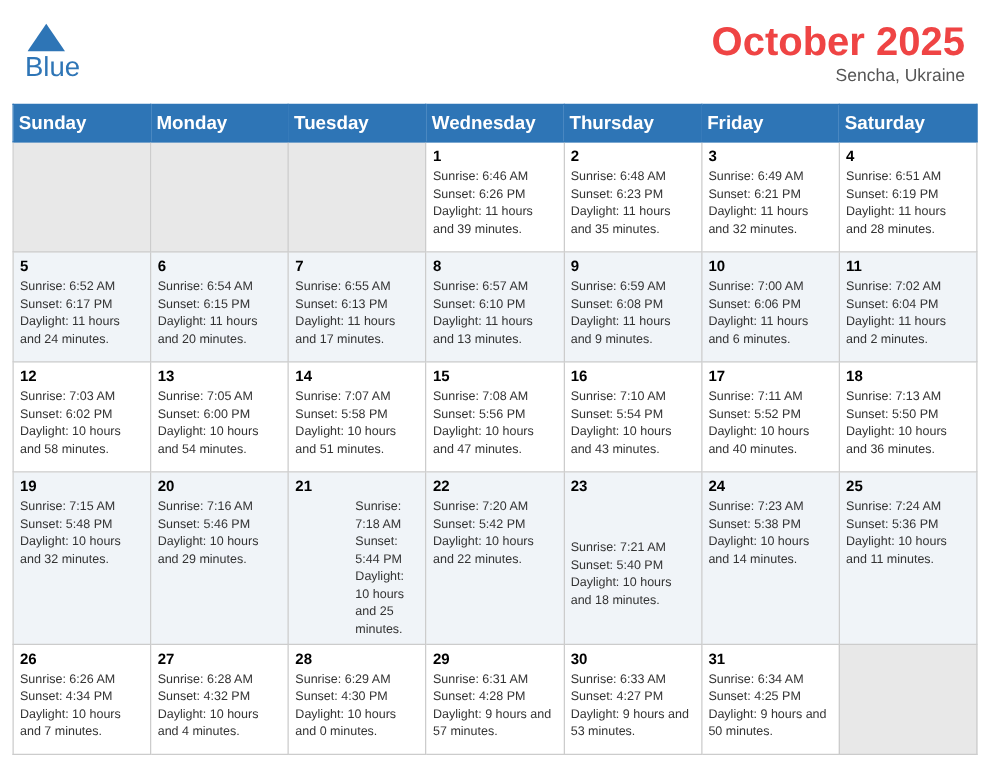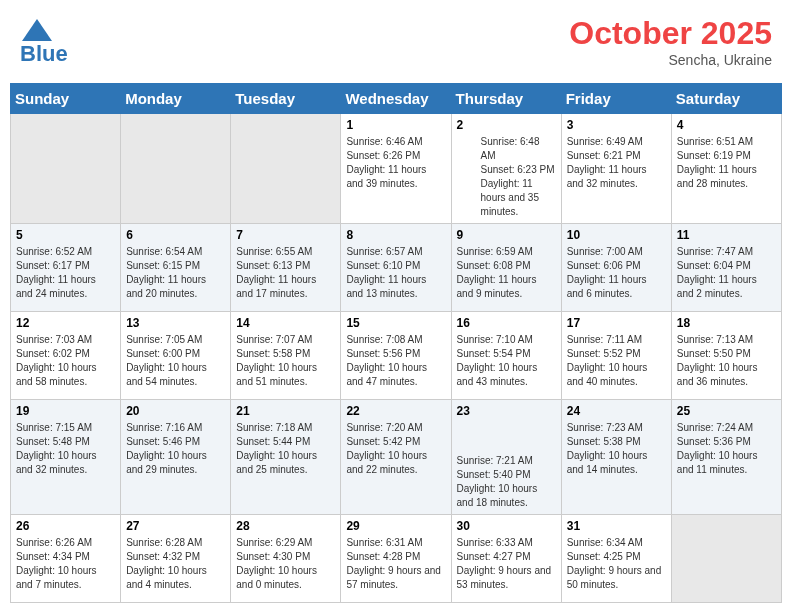--- a/index.html
+++ b/index.html
@@ -92,21 +92,21 @@
 <div class="header">
   <div class="logo">
     <div>
       <div style="display:flex;align-items:center;">
         <div style="font-size:22px;font-weight:bold;color:#333;line-height:1.1;">
           <svg class="logo-icon" viewBox="0 0 30 22" style="display:inline-block;vertical-align:middle;margin-left:2px;">
             <polygon points="0,22 15,0 30,22" fill="#2e75b6"></polygon>
           </svg>
         </div>
       </div>
-      <div style="font-size:22px;font-weight:bold;color:#2e75b6;margin-top:-4px;">Blue</div>
+      <div style="font-size:22px;font-weight:normal;color:#2e75b6;margin-top:-4px;">Blue</div>
     </div>
   </div>
   <div class="title-block">
     <div class="month-title">October 2025</div>
     <div class="subtitle">Sencha, Ukraine</div>
   </div>
 </div>
 
 <table>
   <thead>
@@ -126,21 +126,21 @@
         <td class="empty-cell"></td>
         <td class="empty-cell"></td>
         <td>
           <span class="day-number">1</span>
           <div class="day-info" style="white-space: pre-line;">Sunrise: 6:46 AM
 Sunset: 6:26 PM
 Daylight: 11 hours and 39 minutes.</div>
         </td>
         <td>
           <span class="day-number">2</span>
-          <div class="day-info" style="white-space: pre-line; margin-left: 24px;">Sunrise: 6:48 AM
+          <div class="day-info" style="white-space: pre-line;">Sunrise: 6:48 AM
 Sunset: 6:23 PM
 Daylight: 11 hours and 35 minutes.</div>
         </td>
         <td>
           <span class="day-number">3</span>
           <div class="day-info" style="white-space: pre-line;">Sunrise: 6:49 AM
 Sunset: 6:21 PM
 Daylight: 11 hours and 32 minutes.</div>
         </td>
         <td>
@@ -182,21 +182,21 @@
 Daylight: 11 hours and 9 minutes.</div>
         </td>
         <td>
           <span class="day-number">10</span>
           <div class="day-info" style="white-space: pre-line;">Sunrise: 7:00 AM
 Sunset: 6:06 PM
 Daylight: 11 hours and 6 minutes.</div>
         </td>
         <td>
           <span class="day-number">11</span>
-          <div class="day-info" style="white-space: pre-line;">Sunrise: 7:47 AM
+          <div class="day-info" style="white-space: pre-line;">Sunrise: 7:02 AM
 Sunset: 6:04 PM
 Daylight: 11 hours and 2 minutes.</div>
         </td>
       </tr>
       <tr>
         <td>
           <span class="day-number">12</span>
           <div class="day-info" style="white-space: pre-line;">Sunrise: 7:03 AM
 Sunset: 6:02 PM
 Daylight: 10 hours and 58 minutes.</div>
@@ -246,21 +246,21 @@
 Daylight: 10 hours and 32 minutes.</div>
         </td>
         <td>
           <span class="day-number">20</span>
           <div class="day-info" style="white-space: pre-line;">Sunrise: 7:16 AM
 Sunset: 5:46 PM
 Daylight: 10 hours and 29 minutes.</div>
         </td>
         <td>
           <span class="day-number">21</span>
-          <div class="day-info" style="white-space: pre-line;">Sunrise: 7:18 AM
+          <div class="day-info" style="white-space: pre-line; margin-left: 48px;">Sunrise: 7:18 AM
 Sunset: 5:44 PM
 Daylight: 10 hours and 25 minutes.</div>
         </td>
         <td>
           <span class="day-number">22</span>
           <div class="day-info" style="white-space: pre-line;">Sunrise: 7:20 AM
 Sunset: 5:42 PM
 Daylight: 10 hours and 22 minutes.</div>
         </td>
         <td>

